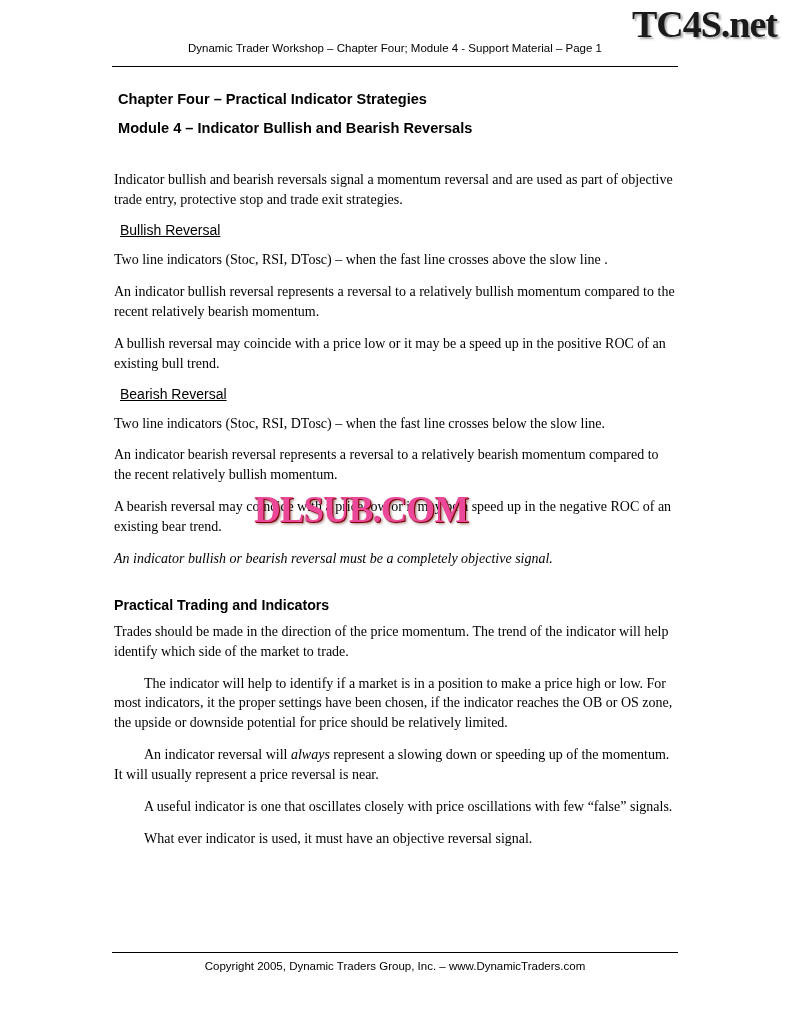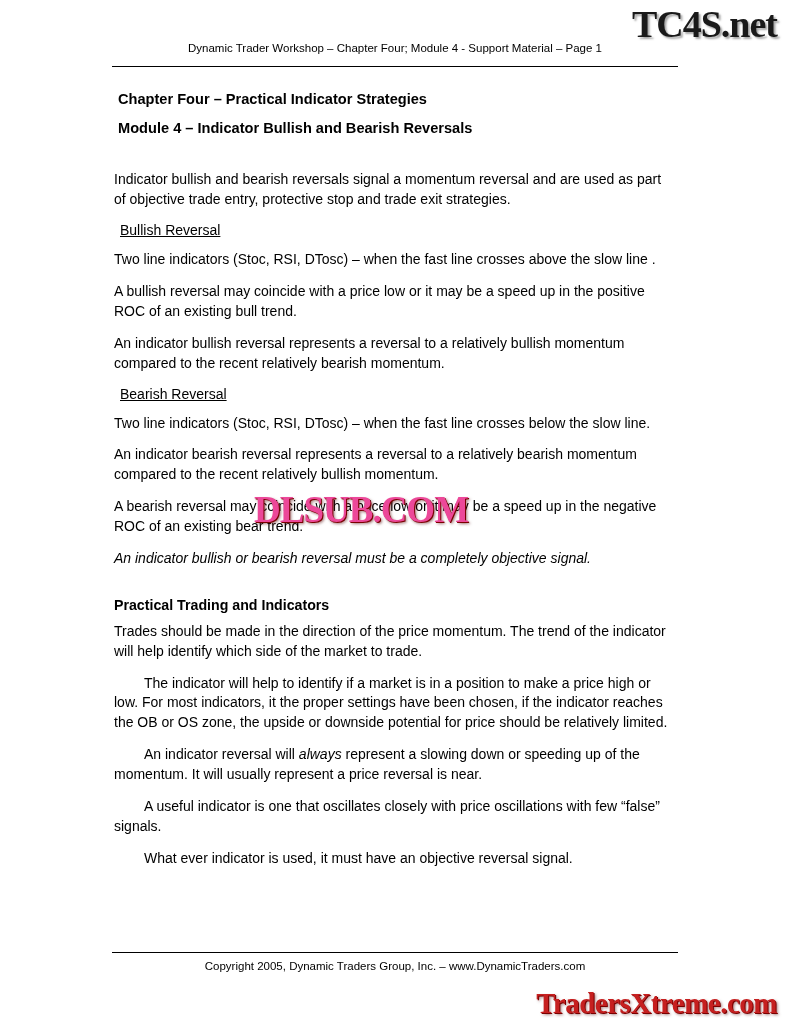--- a/index.html
+++ b/index.html
@@ -100,20 +100,21 @@
   .section-head {
     font-size: 14.2px;
     font-weight: bold;
     margin: 0 0 9px 0;
   }
 
   p.para {
     font-size: 14px;
     line-height: 1.42;
     margin: 0 0 12px 0;
+    font-family: Liberation Serif, serif;
   }
   p.para.indent { text-indent: 30px; }
   p.italic { font-style: italic; }
 
   .underline-head {
     font-size: 14px;
     text-decoration: underline;
     margin: 0 0 12px 6px;
   }
 
@@ -143,22 +144,22 @@
 
     <div class="title-line">Chapter Four – Practical Indicator Strategies</div>
     <div class="title-line">Module 4 – Indicator Bullish and Bearish Reversals</div>
 
     <div class="spacer-lg"></div>
 
     <p class="para">Indicator bullish and bearish reversals signal a momentum reversal and are used as part of objective trade entry, protective stop and trade exit strategies.</p>
 
     <div class="underline-head">Bullish Reversal</div>
     <p class="para">Two line indicators (Stoc, RSI, DTosc) – when the fast line crosses above the slow line .</p>
+    <p class="para">An indicator bullish reversal represents a reversal to a relatively bullish momentum compared to the recent relatively bearish momentum.</p>
     <p class="para">A bullish reversal may coincide with a price low or it may be a speed up in the positive ROC of an existing bull trend.</p>
-    <p class="para">An indicator bullish reversal represents a reversal to a relatively bullish momentum compared to the recent relatively bearish momentum.</p>
 
     <div class="underline-head">Bearish Reversal</div>
     <p class="para">Two line indicators (Stoc, RSI, DTosc) – when the fast line crosses below the slow line.</p>
     <p class="para">An indicator bearish reversal represents a reversal to a relatively bearish momentum compared to the recent relatively bullish momentum.</p>
     <p class="para">A bearish reversal may coincide with a price low or it may be a speed up in the negative ROC of an existing bear trend.</p>
     <p class="para italic">An indicator bullish or bearish reversal must be a completely objective signal.</p>
 
     <div class="spacer-md"></div>
 
     <div class="section-head">Practical Trading and Indicators</div>
@@ -168,15 +169,14 @@
     <p class="para indent">A useful indicator is one that oscillates closely with price oscillations with few “false” signals.</p>
     <p class="para indent">What ever indicator is used, it must have an objective reversal signal.</p>
 
   </div>
 
   <div class="wm-center">DLSUB.COM</div>
 
   <div class="rule rule-bottom"></div>
   <div class="footer">Copyright 2005, Dynamic Traders Group, Inc. – www.DynamicTraders.com</div>
 
-  <div class="wm-bottom">TradersXtreme.com</div>
 
 </div>
 
 </body></html>

